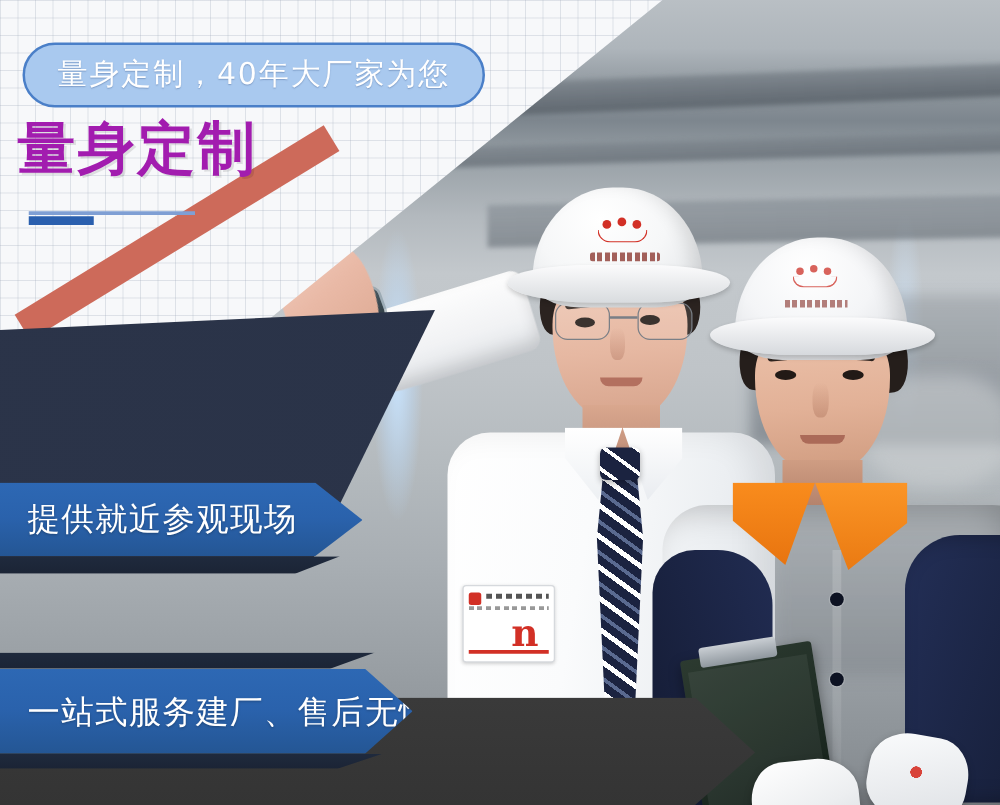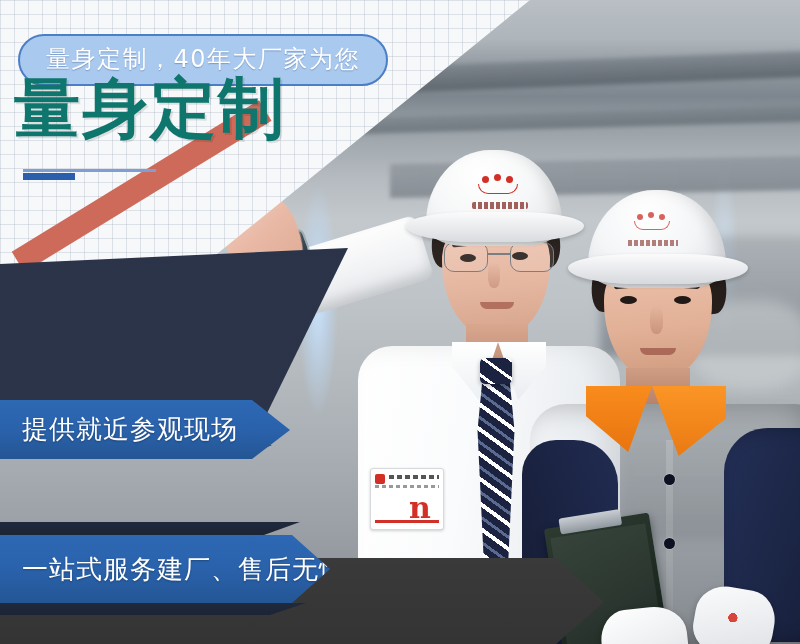--- a/index.html
+++ b/index.html
@@ -371,21 +371,21 @@
     background: linear-gradient(180deg,#2d68b4 0%, #2a62ac 48%, #245694 100%);
     display: flex; align-items: center;
     color: #ffffff;
     font-size: 26px;
     letter-spacing: 1px;
     font-weight: 500;
     text-shadow: 0 1px 2px rgba(0,0,0,.28);
   }
   .strip span { padding-left: 22px; white-space: nowrap; }
 
-  .strip.s1 { top: 400px; width: 290px; height: 59px;
+  .strip.s1 { top: 386px; width: 290px; height: 59px;
     clip-path: polygon(0 0, 252px 0, 290px 30px, 252px 59px, 0 59px); }
   .strip.s2 { top: 459px; width: 320px; height: 63px;
     clip-path: polygon(0 0, 282px 0, 320px 32px, 282px 63px, 0 63px); }
   .strip.s3 { top: 535px; width: 330px; height: 68px;
     clip-path: polygon(0 0, 292px 0, 330px 34px, 292px 68px, 0 68px); }
 
   
   .wedge {
     position: absolute; left: 0;
     background: linear-gradient(180deg,#1f2a3d,#1b2435);
@@ -405,24 +405,24 @@
     border: 2px solid #4a7fc8;
     border-radius: 26px;
     color: #ffffff;
     font-size: 24px;
     letter-spacing: 1.5px;
     font-weight: 500;
     text-shadow: 0 1px 1px rgba(40,70,120,.35);
   }
 
   .headline {
-    position: absolute; left: 14px; top: 76px;
-    font-size: 66px; line-height: 1;
+    position: absolute; left: 14px; top: 95px;
+    font-size: 46px; line-height: 1;
     font-weight: bold;
-    color: #0f766e;
+    color: #a21caf;
     letter-spacing: 2px;
     text-shadow: 2px 2px 0 rgba(0,0,0,.10);
   }
 
   .rule-thin {
     position: absolute; left: 23px; top: 169px;
     width: 133px; height: 3px;
     background: #7f9fd4;
   }
   .rule-thick {

